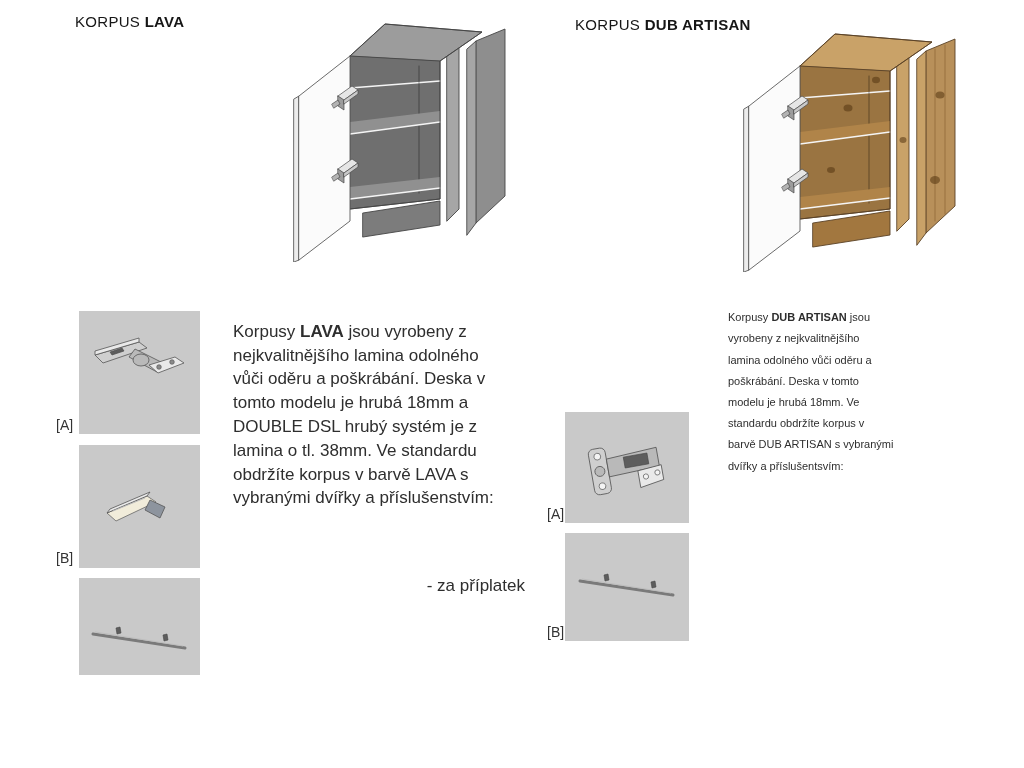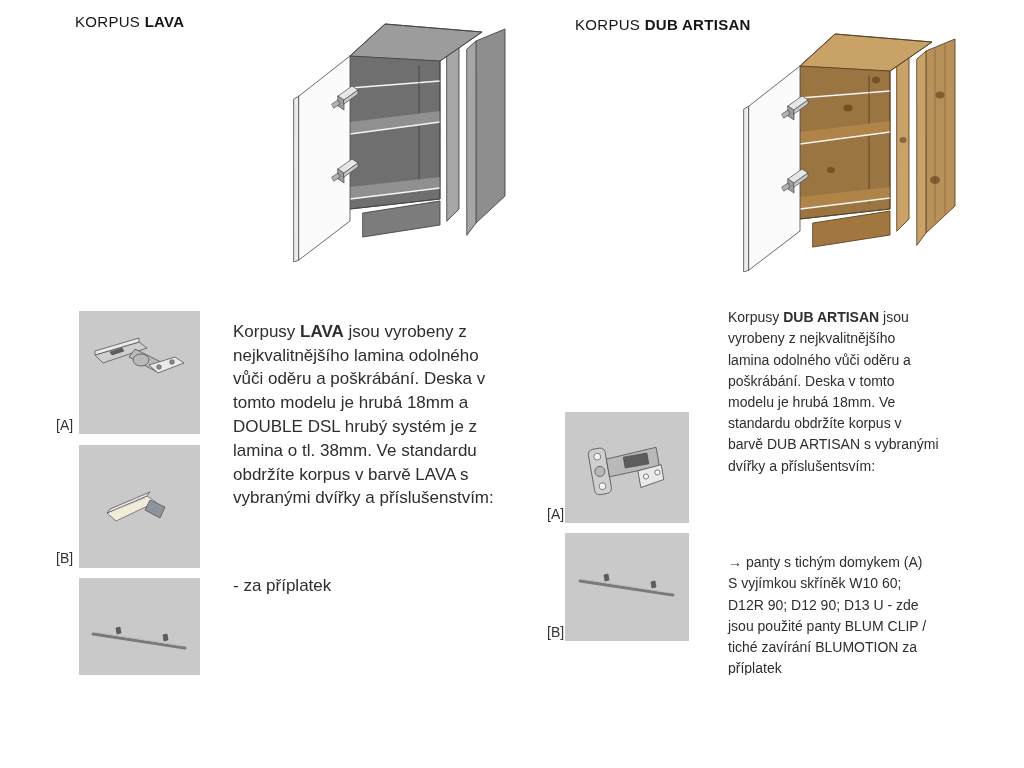--- a/index.html
+++ b/index.html
@@ -15,27 +15,27 @@
 
   
   .korpus-title{
     font-size:15px;letter-spacing:.3px;color:var(--title-text,#161616);
   }
   .korpus-title b{font-weight:700;}
 
   
   .textcol{white-space:pre-line;}
   .textcol-left{font-size:17px;line-height:23.8px;width:292px;}
-  .textcol-right{font-size:14px;line-height:21.2px;width:278px;}
+  .textcol-right{font-size:11px;line-height:21.2px;width:278px;}
   .para{white-space:pre-line;margin:0;}
   .para b{font-weight:700;}
   .bullets{margin-top:16px;}
   .bullets-right{margin-top:33px;}
   .bullet-line{white-space:pre-line;}
-  .bullet-indent{}
+  .bullet-indent{text-align:right;}
   .bullet-bold{font-weight:700;}
 
   
   .hardware-box{
     background:var(--hardware-box-bg,#c9c9c9);
   }
   .hw-label{
     font-size:14px;color:var(--label-text,#333333);
   }
 
@@ -238,29 +238,20 @@
 
   <div class="abs textcol textcol-right" style="left:728px;top:286px;">
     <p class="para"><span>Korpusy </span><b>DUB ARTISAN</b><span> jsou
 vyrobeny z nejkvalitnějšího
 lamina odolného vůči oděru a
 poškrábání. Deska v tomto
 modelu je hrubá 18mm. Ve
 standardu obdržíte korpus v
 barvě DUB ARTISAN s vybranými
 dvířky a příslušentsvím:</span></p>
-    <div class="bullets bullets-right">
-      <div class="bullet-line">→ panty s tichým domykem (A)
-S vyjímkou skříněk W10 60;
-D12R 90; D12 90; D13 U - zde
-jsou použité panty BLUM CLIP /
-tiché zavírání BLUMOTION za
-příplatek</div>
-      <div class="bullet-line bullet-bold">→ kovový úchyt typu U (B)</div>
-    </div>
   </div>
 
   <div class="abs hardware-box" style="left:565px;top:412px;width:124px;height:111px;">
     <svg class="hw-svg" viewBox="0 0 124 111">
       <g transform="rotate(-10 60 55)">
         <rect class="m-light" x="26" y="32" width="17" height="46" rx="5"></rect>
         <circle class="m-hole" cx="34.5" cy="40" r="3.4"></circle>
         <circle class="m-hole" cx="34.5" cy="70" r="3.4"></circle>
         <circle class="m-mid" cx="34.5" cy="55" r="5"></circle>
         <polygon class="m-mid" points="43,44 94,41 94,60 43,62"></polygon>

